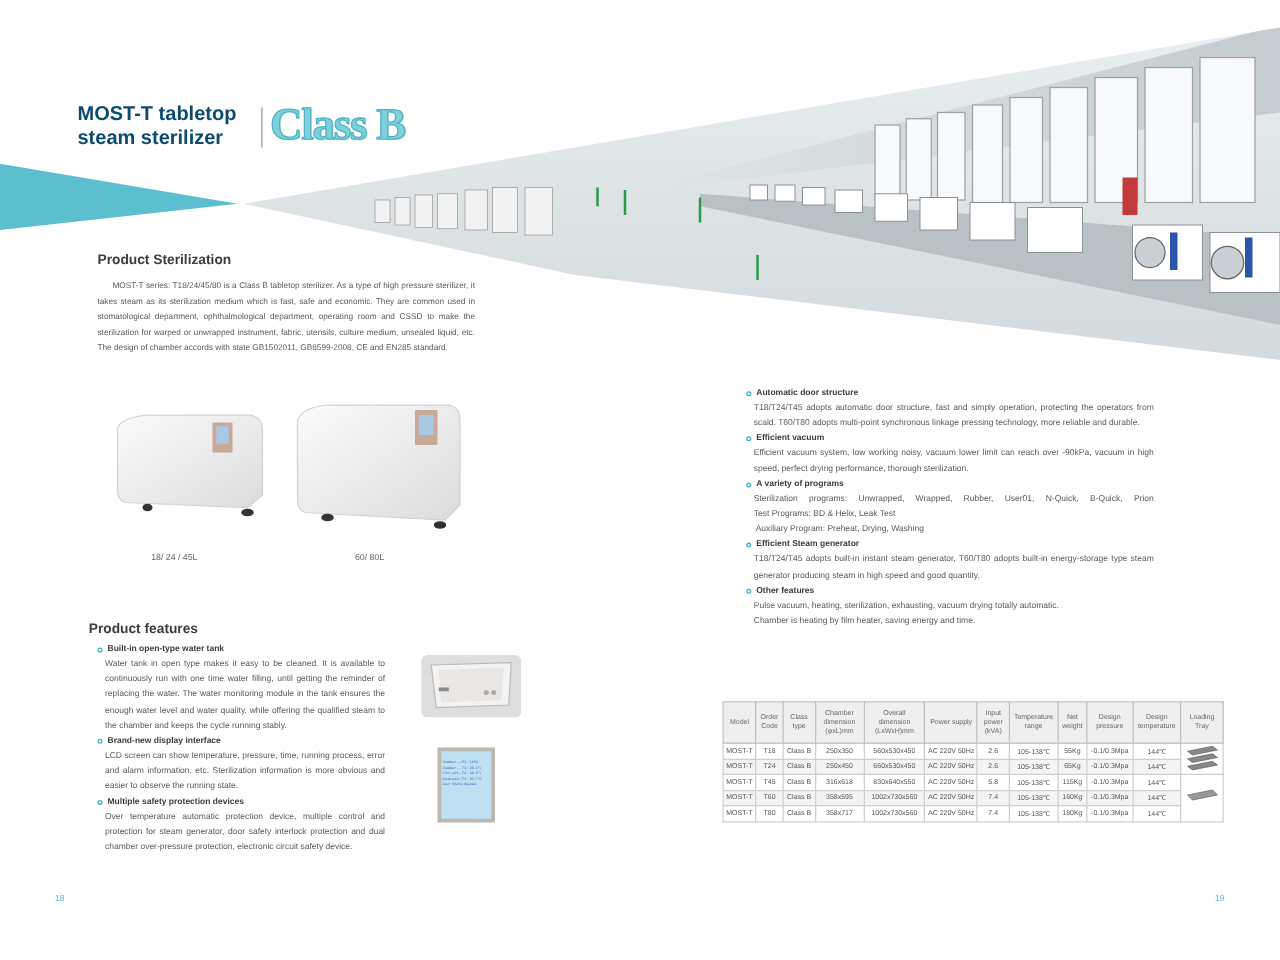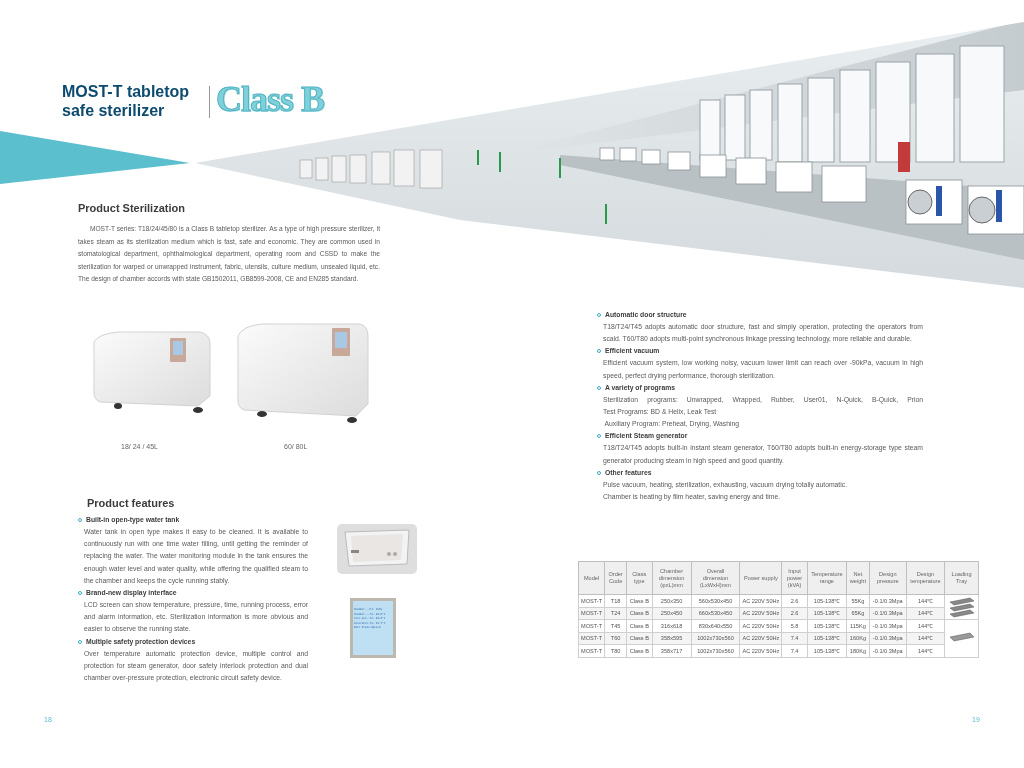--- a/index.html
+++ b/index.html
@@ -100,21 +100,21 @@
       <line x1="478" y1="150" x2="478" y2="165"></line>
         <line x1="500" y1="152" x2="500" y2="172"></line>
       <line x1="560" y1="158" x2="560" y2="178"></line>
         <line x1="606" y1="204" x2="606" y2="224"></line>
     </g>
   </g>
 </svg>
 
 <div class="abs title-block">
   <div>MOST-T tabletop</div>
-  <div>safe sterilizer</div>
+  <div>steam sterilizer</div>
 </div>
 <div class="abs title-divider"></div>
 <div class="abs class-b">Class B</div>
 
 <div class="abs sec-h" style="left:78px;top:202px;">Product Sterilization</div>
 <div class="abs intro-p">MOST-T series: T18/24/45/80 is a Class B tabletop sterilizer. As a type of high pressure sterilizer, it takes steam as its sterilization medium which is fast, safe and economic. They are common used in stomatological department, ophthalmological department, operating room and CSSD to make the sterilization for warped or unwrapped instrument, fabric, utensils, culture medium, unsealed liquid, etc.  The design of chamber accords with state GB1502011, GB8599-2008, CE and EN285 standard.</div>
 
 <svg class="abs" style="left:88px;top:322px;" width="130" height="92">
   <defs>
       <linearGradient id="body1" x1="0" y1="0" x2="1" y2="1">
@@ -137,21 +137,21 @@
     </defs>
   <path d="M6 18 Q10 8 30 6 L128 6 Q136 8 136 18 L136 86 L124 98 L12 92 Q6 90 6 82 Z" fill="url(#body2)" stroke="#d2d2d2"></path>
   <rect x="100" y="10" width="18" height="28" fill="#c8a898" rx="1"></rect>
   <rect x="103" y="14" width="12" height="16" fill="#a9c8e4"></rect>
   <ellipse cx="30" cy="96" rx="5" ry="3" fill="#333"></ellipse>
     <ellipse cx="120" cy="102" rx="5" ry="3" fill="#333"></ellipse>
 </svg>
 <div class="abs prod-cap" style="left:121px;top:443px;">18/ 24 / 45L</div>
 <div class="abs prod-cap" style="left:284px;top:443px;">60/ 80L</div>
 
-<div class="abs sec-h" style="left:76px;top:497px;padding-left:11px;">Product features</div>
+<div class="abs sec-h" style="left:60px;top:497px;padding-left:11px;">Product features</div>
 
 <div class="abs feat-list" style="left:78px;top:514px;width:230px;">
   <div class="feat-item">
     <div class="feat-title">
         <span class="bullet"></span>
         <span>Built-in open-type water tank</span>
       </div>
     <div class="feat-body">Water tank in open type makes it easy to be cleaned. It is available to continuously run with one time water filling, until getting the reminder of replacing the water. The water monitoring module in the tank ensures the enough water level and water quality, while offering the qualified steam to the chamber and keeps the cycle running stably.</div>
   </div>
   <div class="feat-item">

